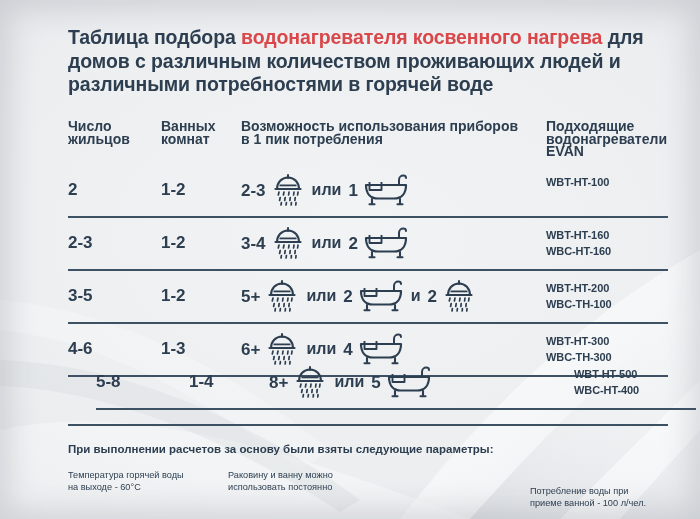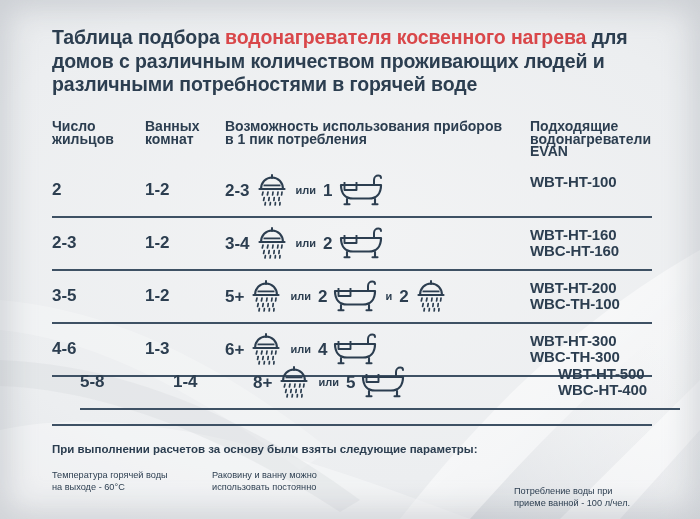--- a/index.html
+++ b/index.html
@@ -15,20 +15,21 @@
   }
 
   .poster {
     position: relative;
     width: 700px;
     height: 519px;
     box-sizing: border-box;
     overflow: hidden;
     background:
       radial-gradient(ellipse 120% 100% at 50% 45%, #f2f3f4 0%, #eceef0 48%, #e3e5e8 72%, #d4d7dc 100%);
+    padding-left: 16px;
   }
 
   
   .waves {
     position: absolute;
     inset: 0;
     pointer-events: none;
   }
 
   .content {
@@ -83,35 +84,35 @@
     bottom: 0;
     width: 600px;
     height: 0;
     border-top: 2px solid #3e5164;
   }
   .cell { position: absolute; }
 
   .c-residents { left: 0px;   top: 14px; font-size: 17px; font-weight: bold; }
   .c-baths     { left: 93px;  top: 14px; font-size: 17px; font-weight: bold; }
   .c-usage     { left: 173px; top: 0px;  height: 48px; }
-  .c-models    { left: 478px; top: 8px;  font-size: 15px; font-weight: bold; line-height: 16px; letter-spacing: -0.1px; }
+  .c-models    { left: 478px; top: 8px;  font-size: 11px; font-weight: bold; line-height: 16px; letter-spacing: -0.1px; }
 
   .usage-line {
     display: flex;
     align-items: center;
     height: 48px;
     gap: 0;
   }
   .qty {
     font-size: 17px;
     font-weight: bold;
     line-height: 1;
   }
   .conj {
-    font-size: 11px;
+    font-size: 16px;
     font-weight: bold;
     margin: 0 7px 0 7px;
     line-height: 1;
   }
   .icon-wrap {
     display: inline-flex;
     align-items: center;
     justify-content: center;
     margin-left: 5px;
   }

